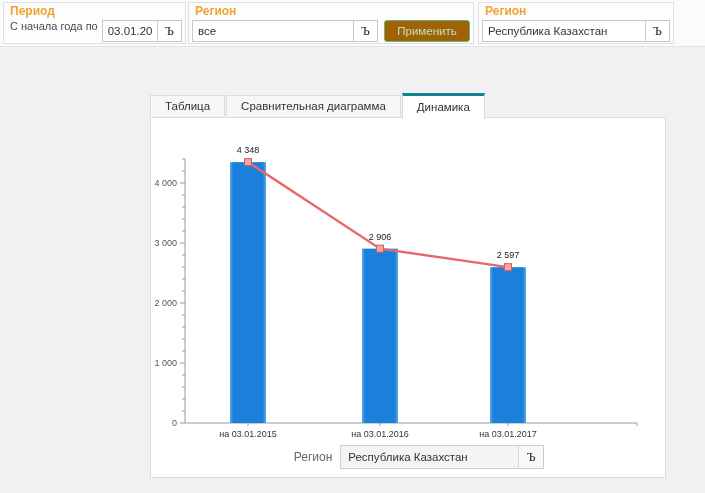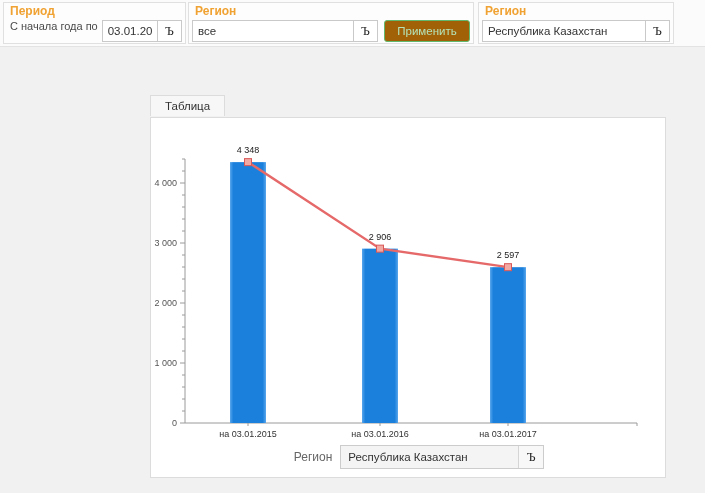--- a/index.html
+++ b/index.html
@@ -110,20 +110,22 @@
     <div class="fbox-row">
       <input class="tinput grow" value="Республика Казахстан" style="">
       <button class="pick-btn">Ъ</button>
     </div>
   </section>
 
 </div>
 
 <div class="tabs" id="tabs">
     <span class="tab">Таблица</span>
+    <span class="tab">Сравнительная диаграмма</span>
+    <span class="tab active">Динамика</span>
   </div>
 
 <div class="panel">
   <div class="chart-wrap" id="chart"><svg width="514" height="326" viewBox="0 0 514 326">
         <defs>
           <linearGradient id="barg" x1="0" y1="0" x2="1" y2="0">
       <stop offset="0" stop-color="#5aa7ec"></stop>
       <stop offset="0.09" stop-color="#1b80dc"></stop>
       <stop offset="0.91" stop-color="#1b80dc"></stop>
       <stop offset="1" stop-color="#5aa7ec"></stop>

